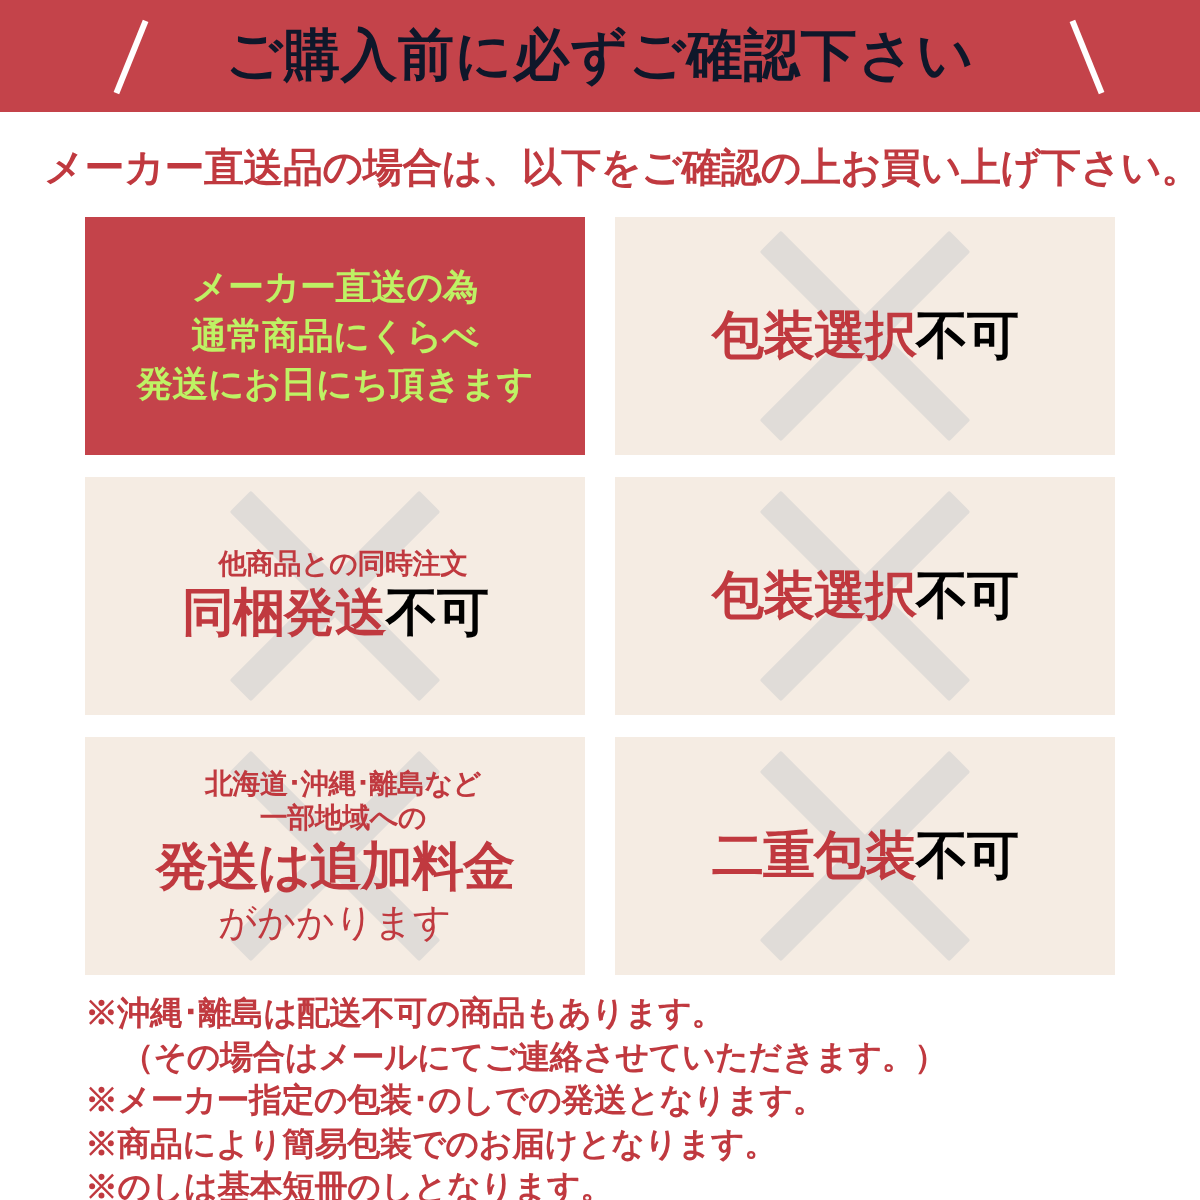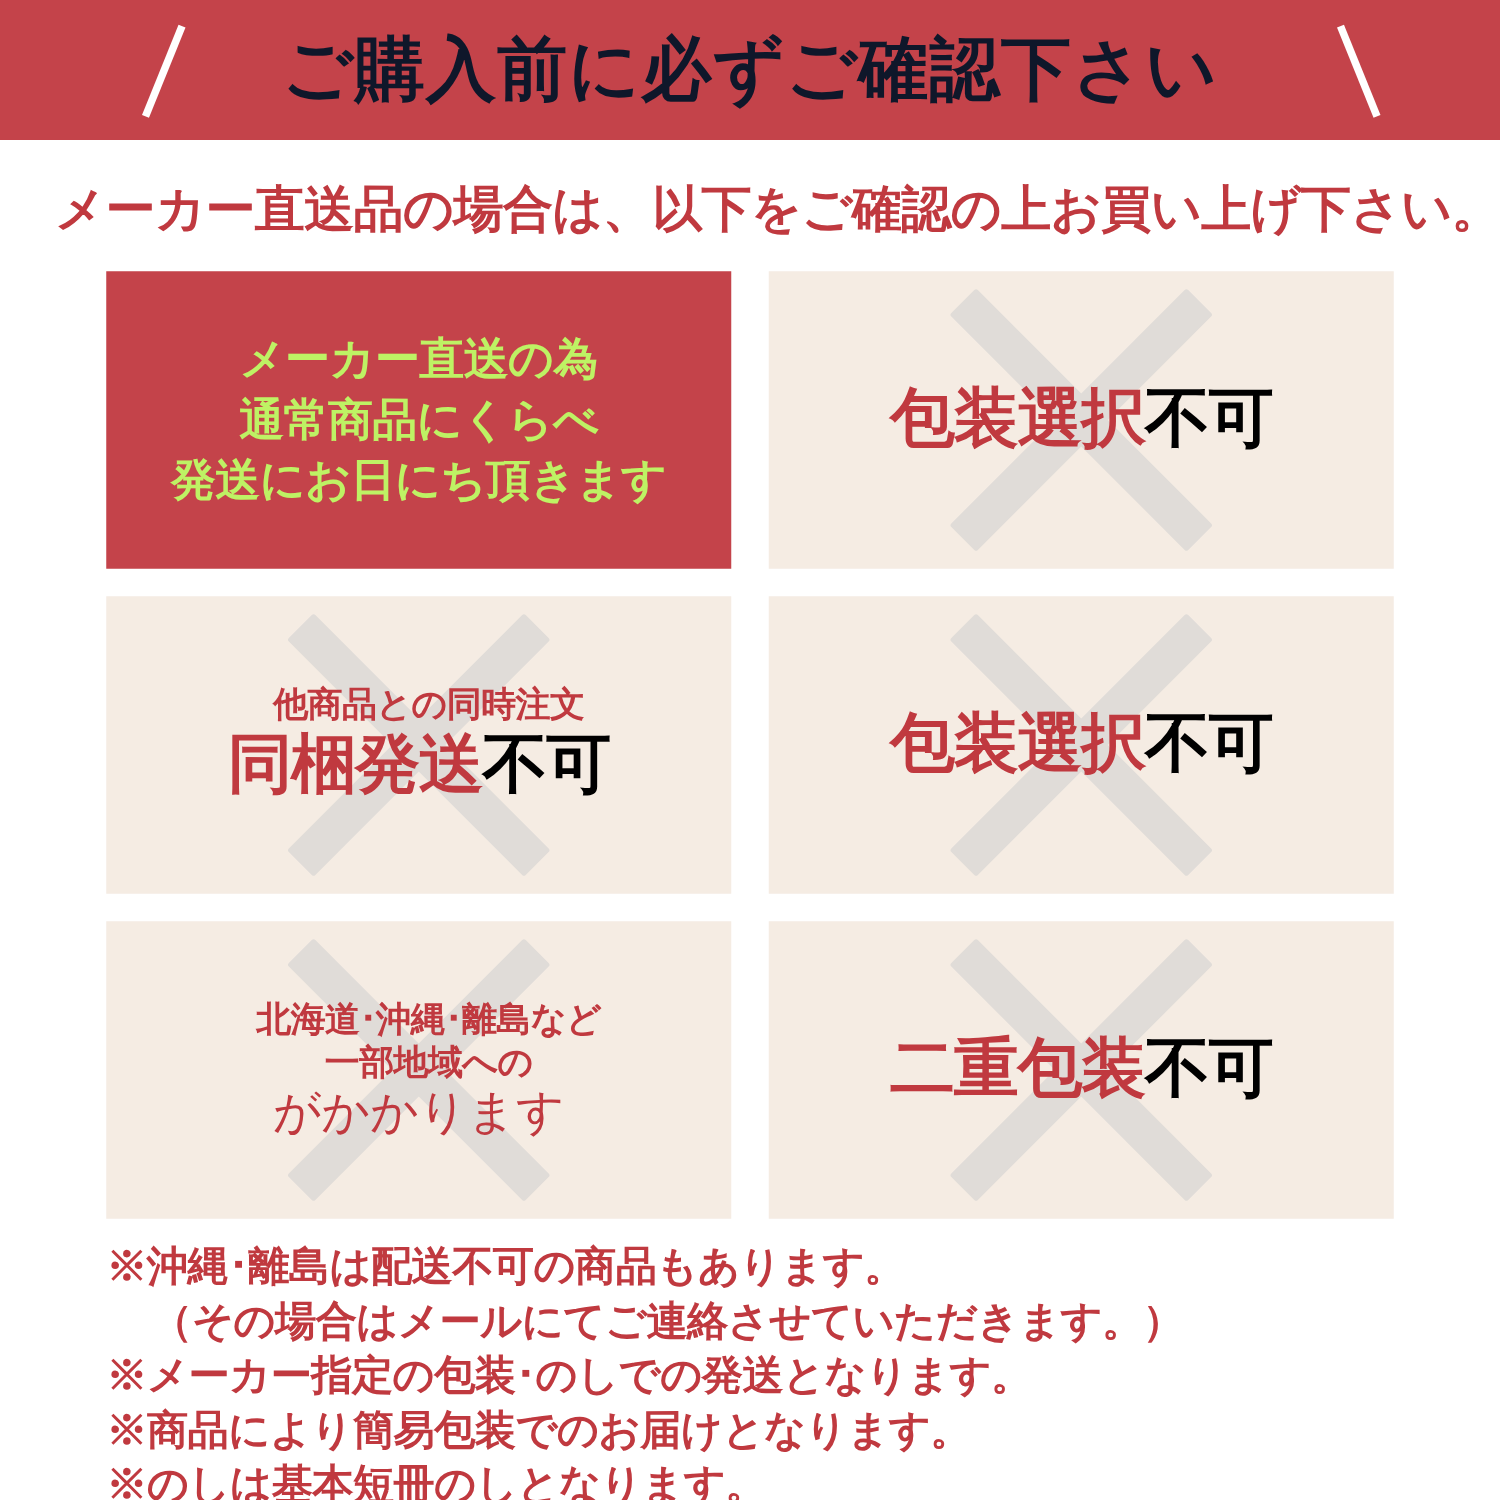--- a/index.html
+++ b/index.html
@@ -219,20 +219,23 @@
     </div>
 
     <div class="card">
       <div class="xmark">
           <span class="a"></span>
           <span class="b"></span>
         </div>
       <div class="card-lines">
         <div class="line-small">北海道･沖縄･離島など</div>
         <div class="line-small">一部地域への</div>
+        <div class="line-big">
+          <span>発送は</span><span>追加料金</span>
+        </div>
         <div class="line-tail">がかかります</div>
       </div>
     </div>
 
     <div class="card">
       <div class="xmark">
           <span class="a"></span>
           <span class="b"></span>
         </div>
       <div class="card-lines">

